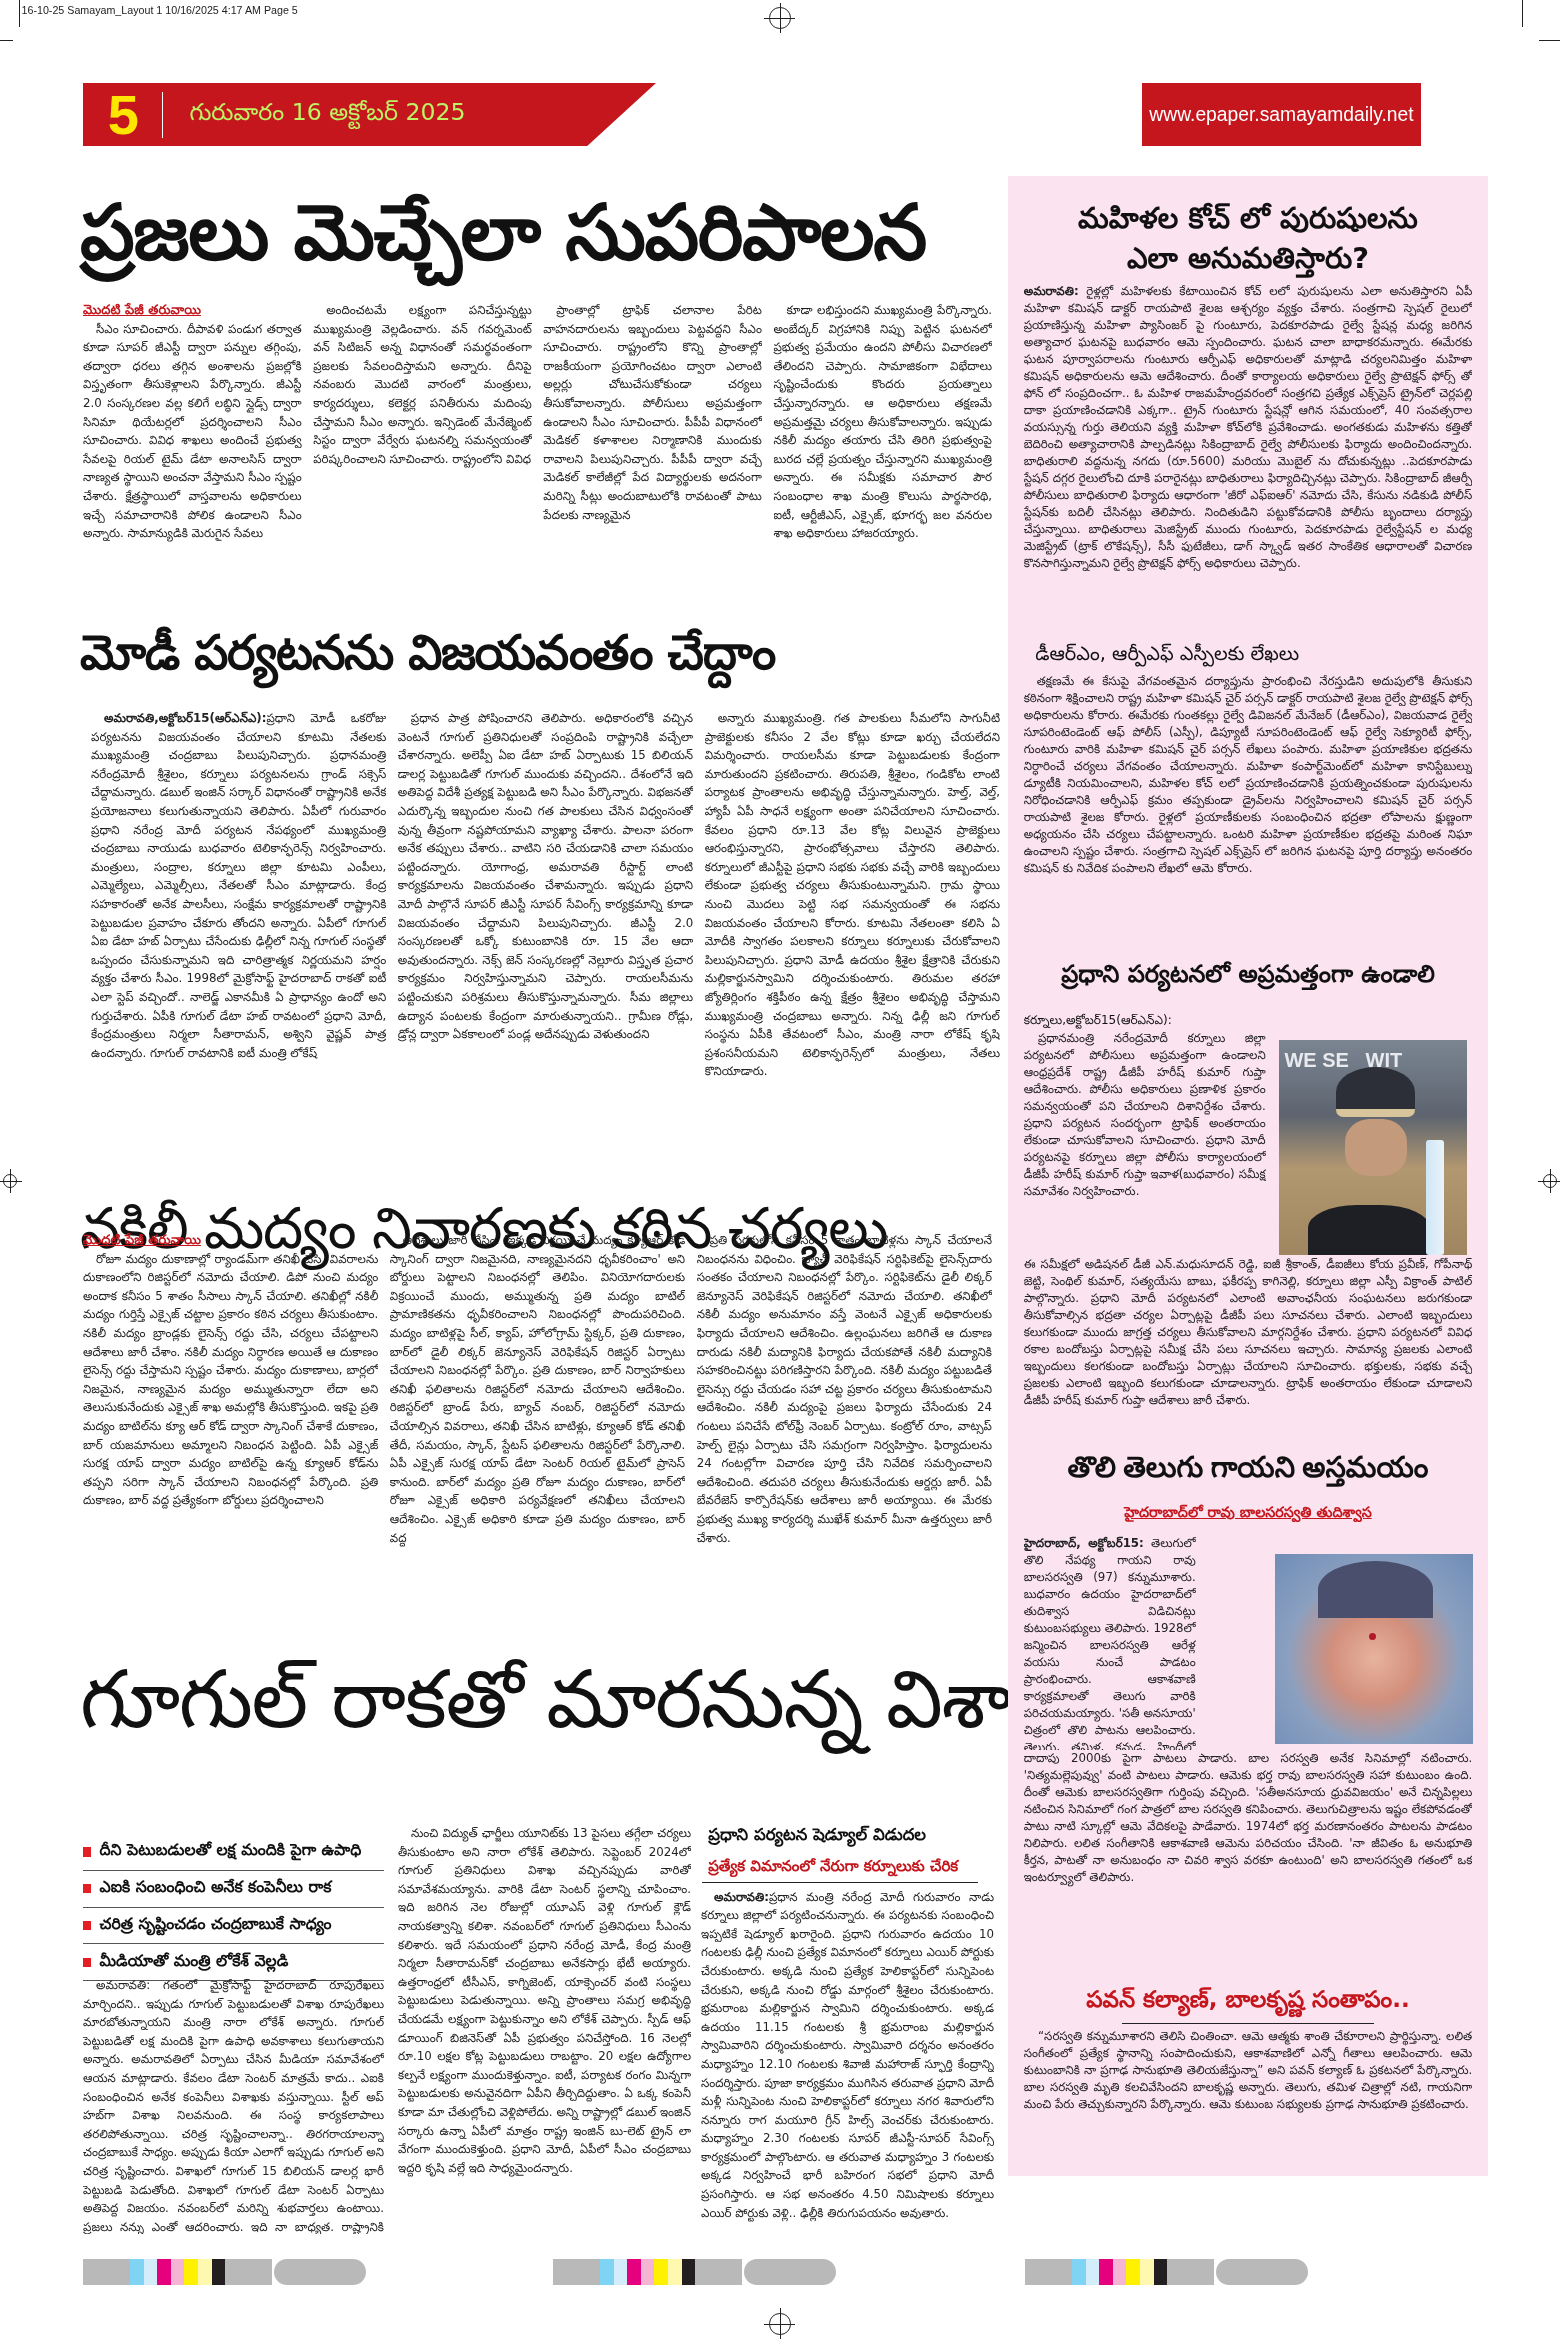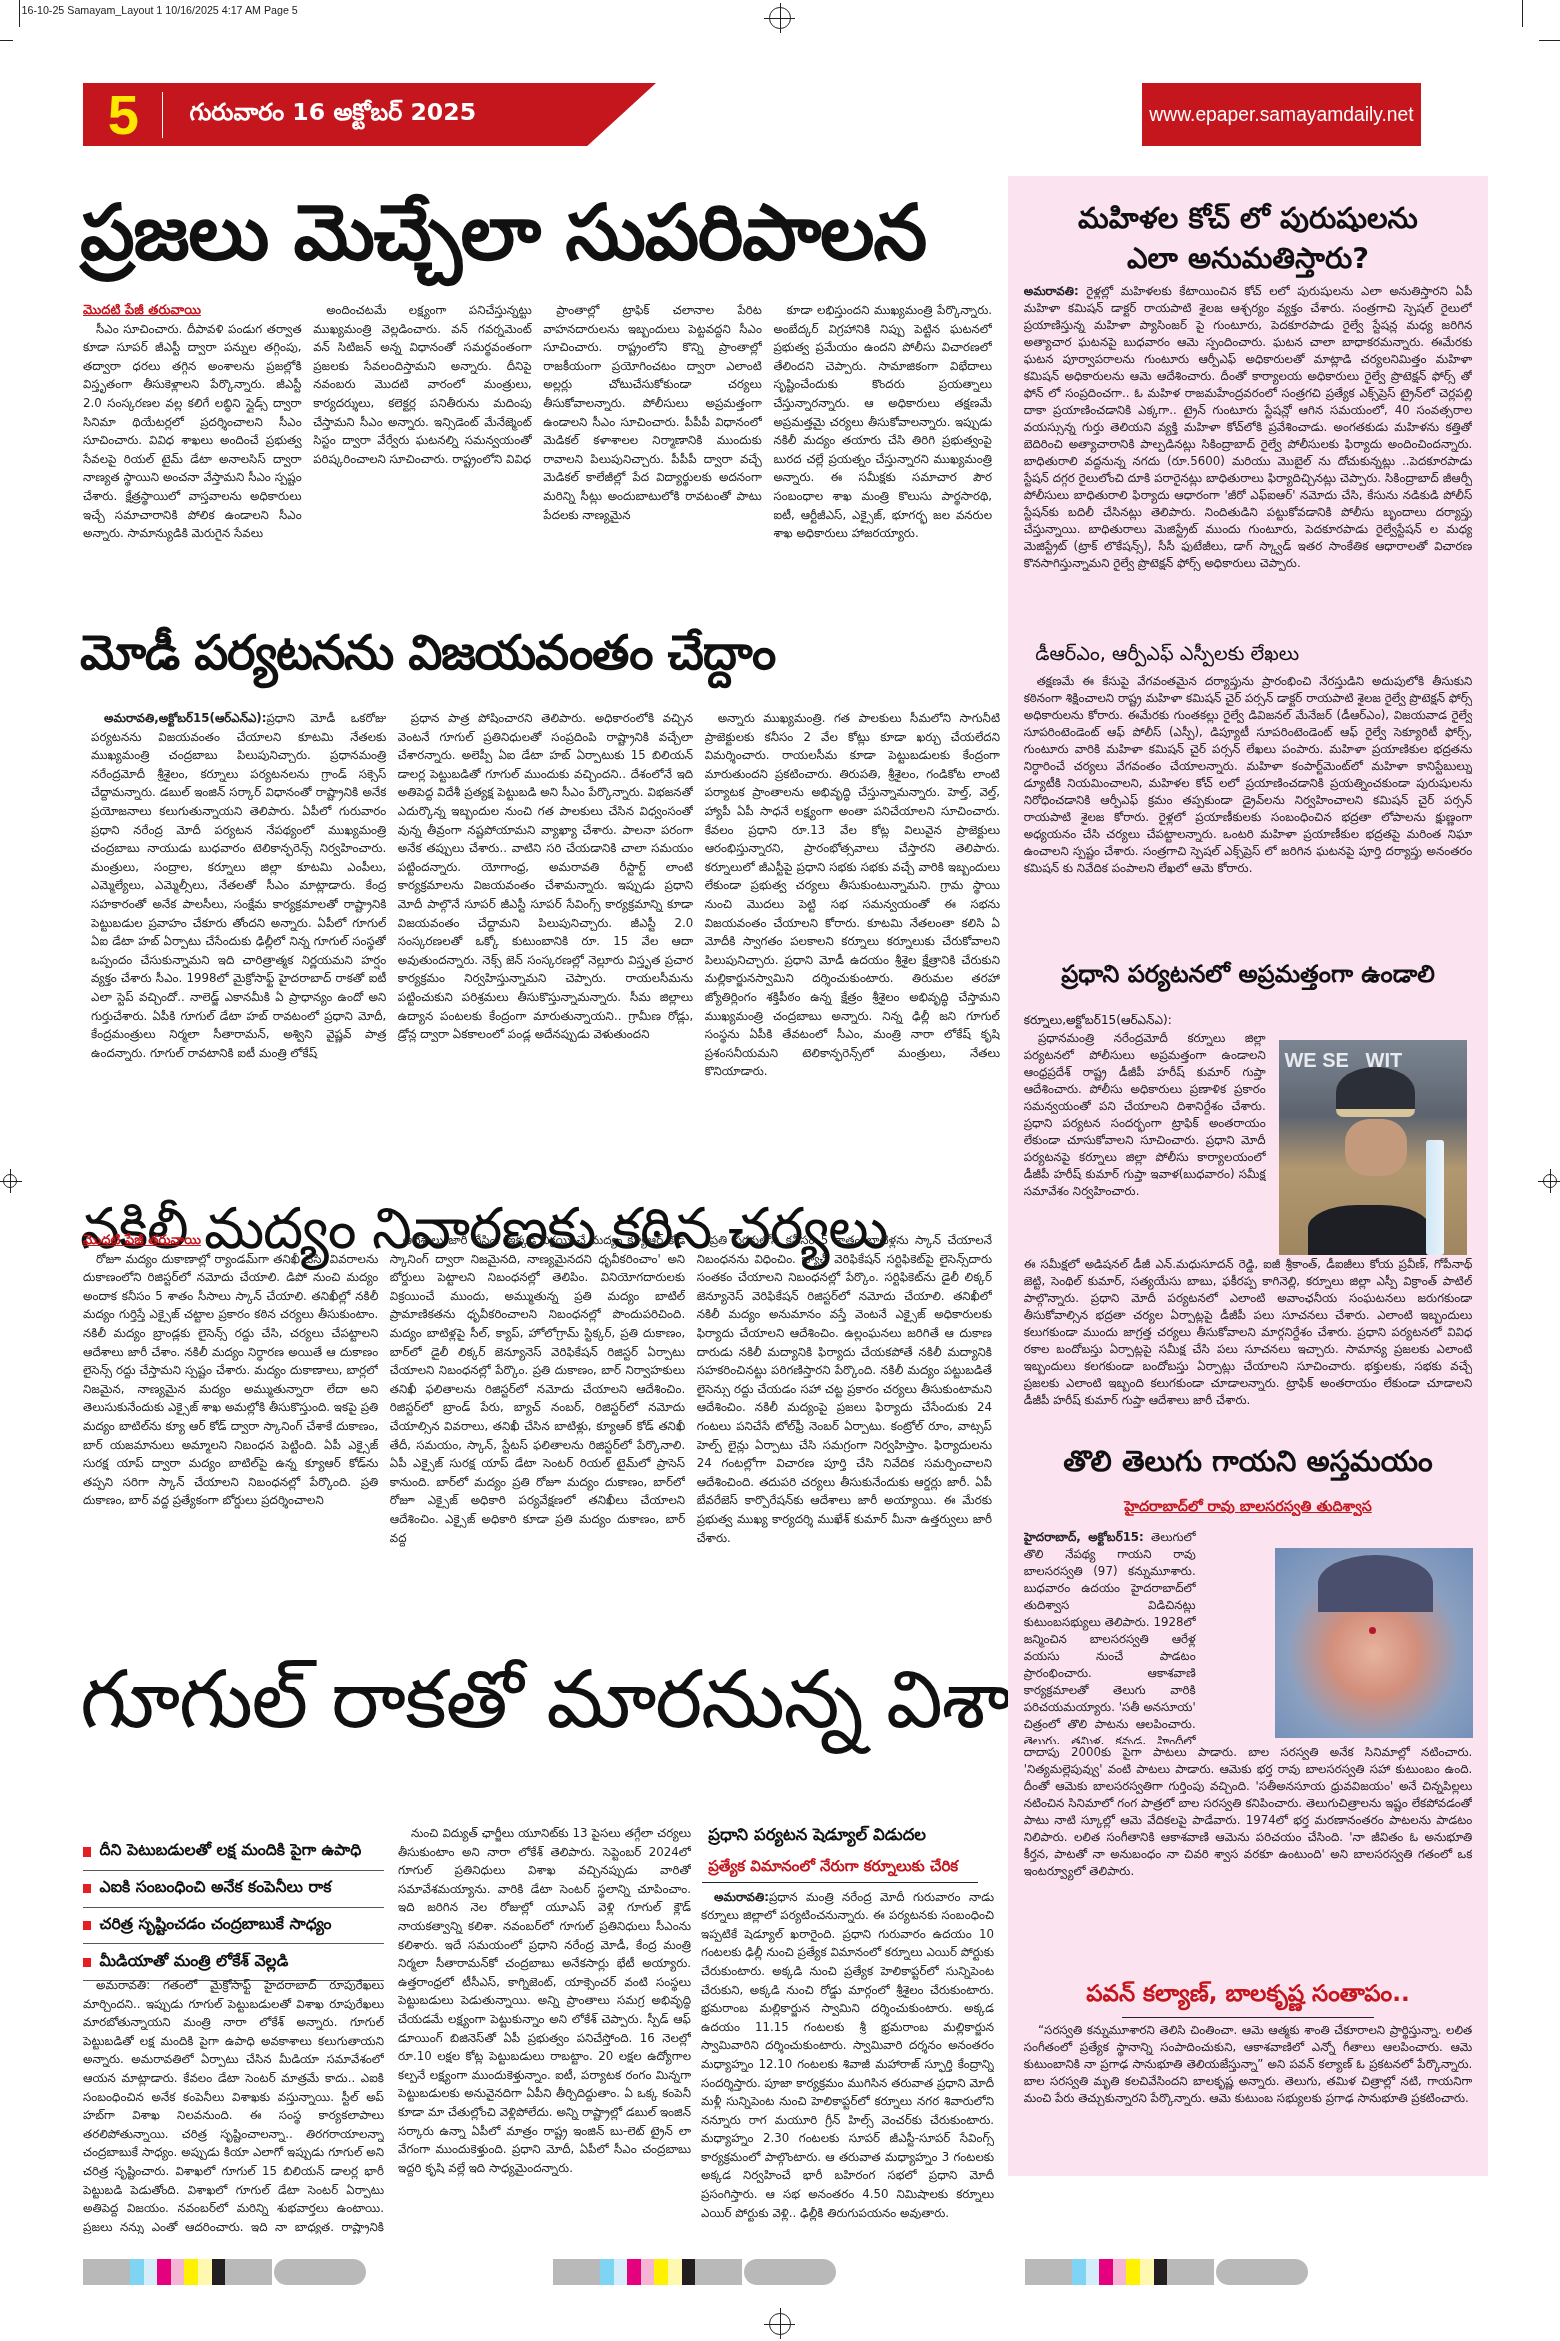--- a/index.html
+++ b/index.html
@@ -10,21 +10,21 @@
   .regmark { position: absolute; width: 21.5px; height: 21.5px; border: 1.4px solid #222; border-radius: 50%; }
   .regmark::before { content: ""; position: absolute; left: 50%; top: -5.7px; bottom: -5.7px; width: 0.7px; background: #222; }
   .regmark::after { content: ""; position: absolute; top: 50%; left: -5.7px; right: -5.7px; height: 0.7px; background: #222; }
   .cropline { position: absolute; background: #222; }
 
   
   .masthead { position: absolute; left: 83px; top: 83px; width: 1338px; height: 63px; display: flex; }
   .mh-left { position: relative; width: 573px; height: 63px; background: #c4161c; display: flex; align-items: center; clip-path: polygon(0 0, 100% 0, 88% 100%, 0 100%); }
   .mh-pagenum { color: #ffe600; font-family: "Liberation Sans", sans-serif; font-weight: bold; font-size: 56px; width: 79px; text-align: center; letter-spacing: -1.4px; }
   .mh-sep { width: 1.4px; height: 46px; background: #fff; margin-right: 26px; }
-  .mh-date { color: #ffffff; font-size: 23.6px; font-weight: bold; }
+  .mh-date { color: #bef264; font-size: 23.6px; font-weight: normal; }
   .mh-center { position: absolute; left: 501px; width: 563px; height: 63px; background: #f9c20a; display: flex; align-items: center; justify-content: center; z-index: -1; }
   .mh-logo { color: #2a3593; font-size: 42px; font-weight: bold; padding-left: 29px; }
   .mh-right { position: absolute; left: 1059px; width: 279px; height: 63px; background: #c4161c; display: flex; align-items: center; justify-content: center; }
   .mh-url { color: #fff; font-family: "Liberation Sans", sans-serif; font-size: 19.3px; }
 
   
   .headline { position: absolute; font-weight: bold; color: #111; white-space: nowrap; letter-spacing: -1.4px; }
   .kicker { color: #c4161c; font-weight: bold; font-size: 13px; text-decoration: underline; }
   .body-cols { position: absolute; display: flex; gap: 11.5px; }
   .col { flex: 1; font-size: 11.8px; line-height: 18.6px; text-align: justify; color: #222; overflow: hidden; }
@@ -179,21 +179,21 @@
       <div class="photo" style="left:255px; top:27px; width:188px; height:215px; background:linear-gradient(180deg,#7b8592 0%,#5d6470 35%,#b29870 60%,#9f8660 100%);">
         <div style="position:absolute; top:8.6px; left:5.7px; color:#e8eaee; font-family:'Liberation Sans',sans-serif; font-weight:bold; font-size:20px; white-space:pre;">WE SE   WIT</div>
         <div style="position:absolute; left:57px; top:27px; width:79px; height:50px; background:#2c2f38; border-radius:50% 50% 7.2px 7.2px; border-bottom:8.6px solid #d9c59c;"></div>
         <div style="position:absolute; left:66px; top:79px; width:62px; height:57px; background:#c49a7c; border-radius:40%;"></div>
         <div style="position:absolute; left:29px; top:165px; width:122px; height:57px; background:#1d1f24; border-radius:40% 40% 0 0;"></div>
         <div style="position:absolute; left:147px; top:100px; width:18.6px; height:115px; background:linear-gradient(90deg,#cfe6f5,#e9f3fa); border-radius:2.9px;"></div>
       </div>
       <div class="sb-text" style="position:absolute; top:243px; left:0; width:100%; height:155px; overflow:hidden;">ఈ సమీక్షలో అడిషనల్ డీజీ ఎన్.మధుసూదన్ రెడ్డి, ఐజీ శ్రీకాంత్, డీఐజీలు కోయ ప్రవీణ్, గోపీనాథ్ జెట్టి, సెంథిల్ కుమార్, సత్యయేసు బాబు, ఫకీరప్ప కాగినెల్లి, కర్నూలు జిల్లా ఎస్పీ విక్రాంత్ పాటిల్ పాల్గొన్నారు. ప్రధాని మోదీ పర్యటనలో ఎలాంటి అవాంఛనీయ సంఘటనలు జరుగకుండా తీసుకోవాల్సిన భద్రతా చర్యల ఏర్పాట్లపై డీజీపీ పలు సూచనలు చేశారు. ఎలాంటి ఇబ్బందులు కలుగకుండా ముందు జాగ్రత్త చర్యలు తీసుకోవాలని మార్గనిర్దేశం చేశారు. ప్రధాని పర్యటనలో వివిధ రకాల బందోబస్తు ఏర్పాట్లపై సమీక్ష చేసి పలు సూచనలు ఇచ్చారు. సామాన్య ప్రజలకు ఎలాంటి ఇబ్బందులు కలగకుండా బందోబస్తు ఏర్పాట్లు చేయాలని సూచించారు. భక్తులకు, సభకు వచ్చే ప్రజలకు ఎలాంటి ఇబ్బంది కలుగకుండా చూడాలన్నారు. ట్రాఫిక్ అంతరాయం లేకుండా చూడాలని డీజీపీ హరీష్ కుమార్ గుప్తా ఆదేశాలు జారీ చేశారు.</div>
     </div>
 
-    <div class="sb-head" style="font-size:29px; margin-top:9px;">తొలి తెలుగు గాయని అస్తమయం</div>
+    <div class="sb-head" style="font-size:29px; margin-top:16px;font-family:Liberation Serif, serif;">తొలి తెలుగు గాయని అస్తమయం</div>
     <div class="sb-redsub" style="font-size:14.3px; margin-top:13px;"><span style="text-decoration:underline;">హైదరాబాద్‌లో రావు బాలసరస్వతి తుదిశ్వాస</span></div>
     <div style="position:relative; margin-top:11.5px; height:451px;">
       <div class="sb-text" style="width:172px; height:215px; overflow:hidden;">
         <span class="dateline">హైదరాబాద్, అక్టోబర్15:</span>
         <span>తెలుగులో తొలి నేపథ్య గాయని రావు బాలసరస్వతి (97) కన్నుమూశారు. బుధవారం ఉదయం హైదరాబాద్‌లో తుదిశ్వాస విడిచినట్లు కుటుంబసభ్యులు తెలిపారు. 1928లో జన్మించిన బాలసరస్వతి ఆరేళ్ల వయసు నుంచే పాడటం ప్రారంభించారు. ఆకాశవాణి కార్యక్రమాలతో తెలుగు వారికి పరిచయమయ్యారు. 'సతీ అనసూయ' చిత్రంలో తొలి పాటను ఆలపించారు. తెలుగు, తమిళ, కన్నడ, హిందీలో పాటలు పాడారు.</span>
       </div>
       <div class="photo" style="left:251px; top:18.6px; width:198px; height:190px; background:radial-gradient(circle at 50% 55%, #e7b39d 0%, #d28f7c 30%, #8ba0c0 60%, #6f8cb7 100%);">
         <div style="position:absolute; left:43px; top:7.2px; width:115px; height:57px; background:#4a4f6e; border-radius:50% 50% 0 0;"></div>
         <div style="position:absolute; left:94px; top:79px; width:7.2px; height:7.2px; background:#b2182b; border-radius:50%;"></div>
       </div>

